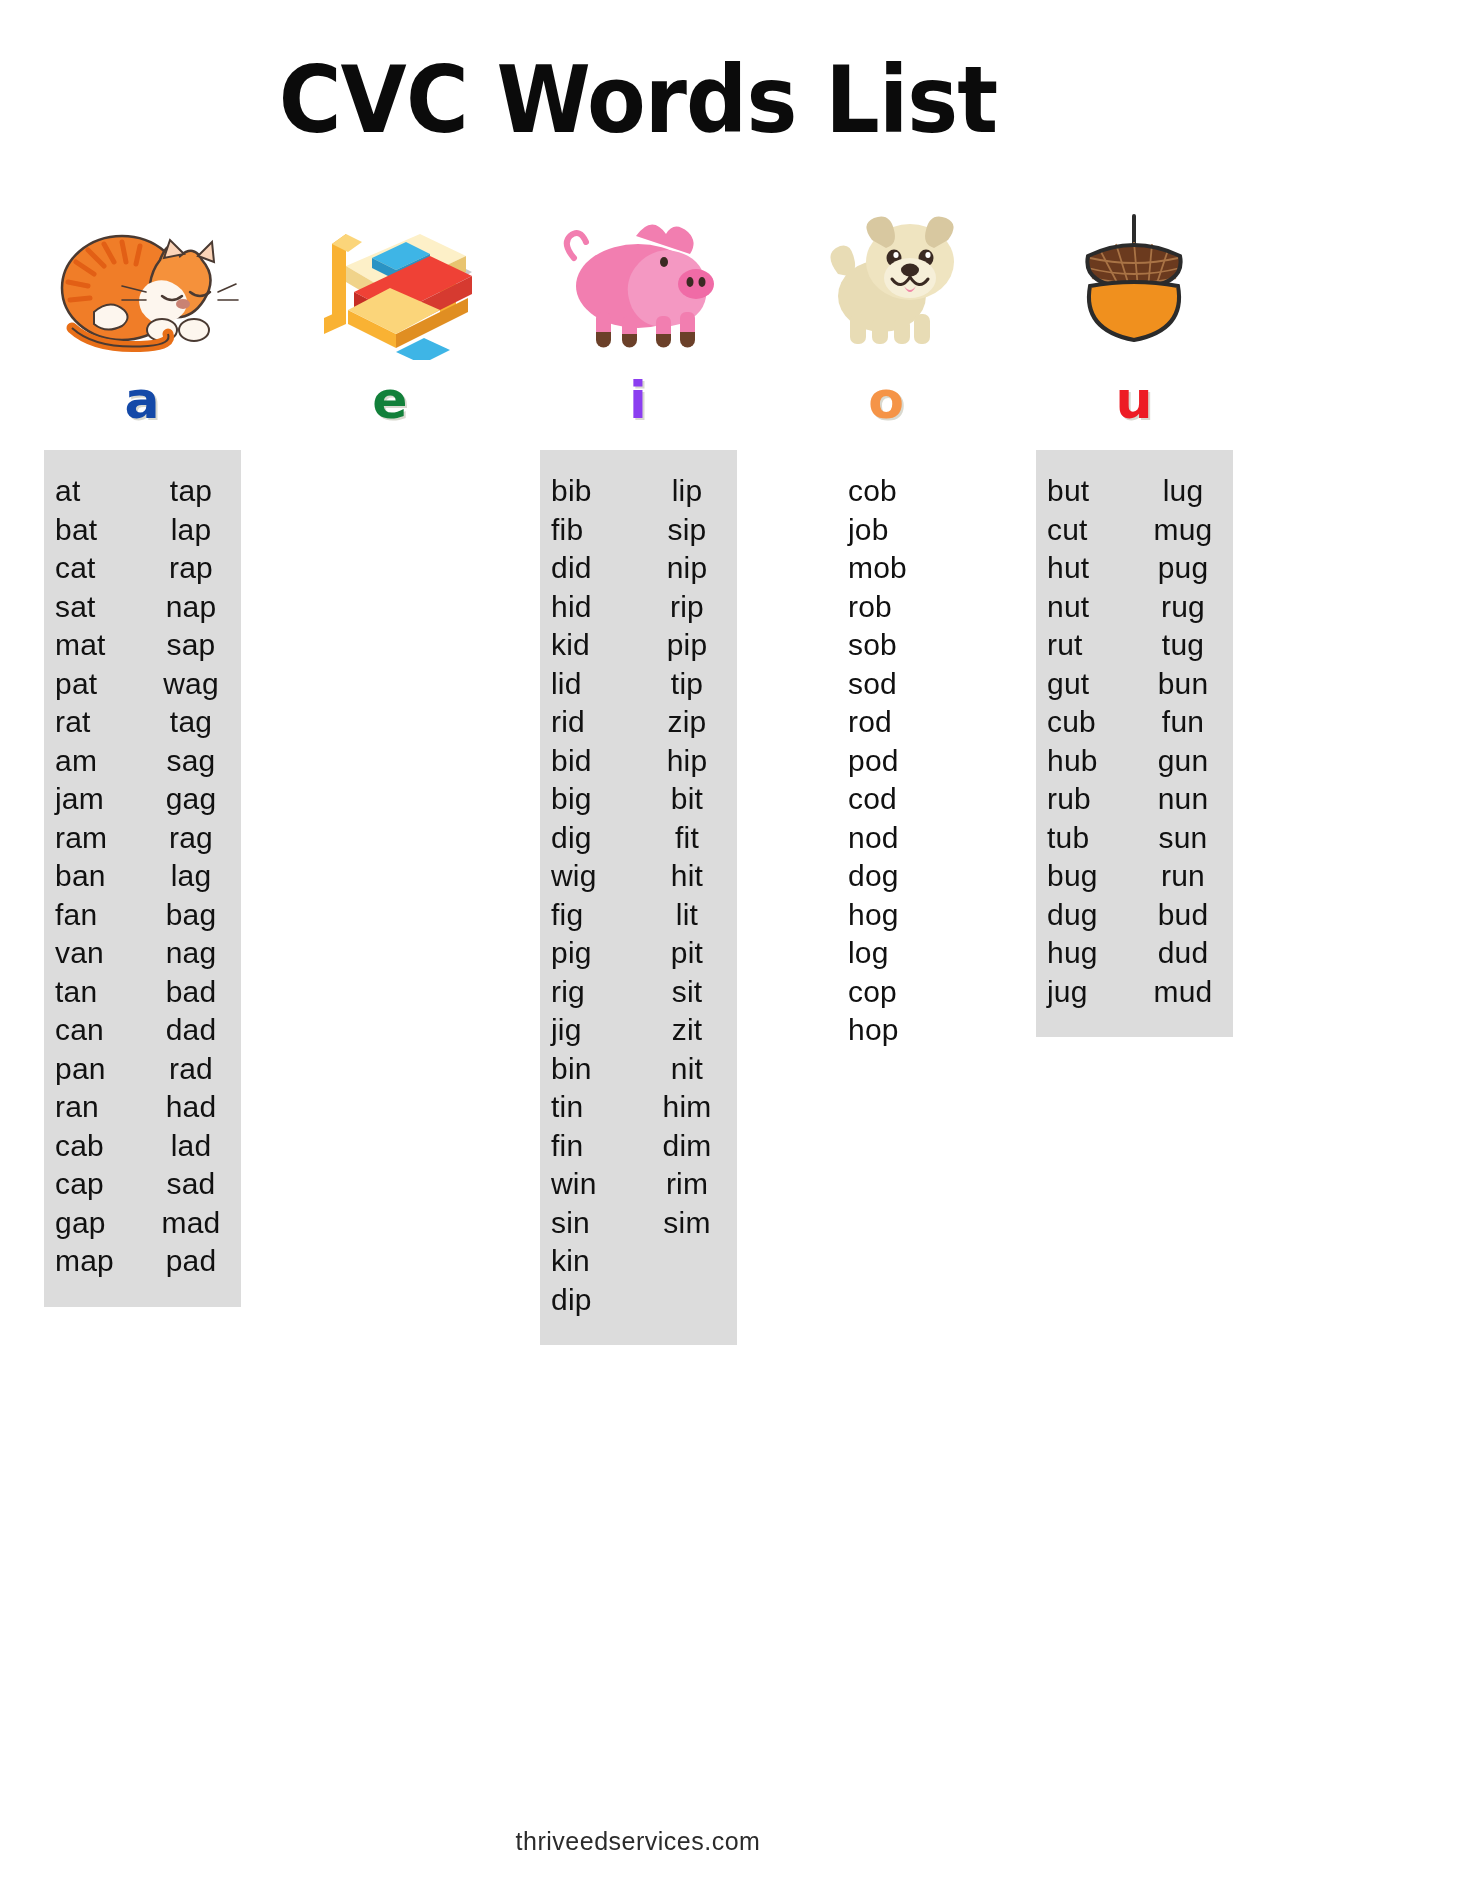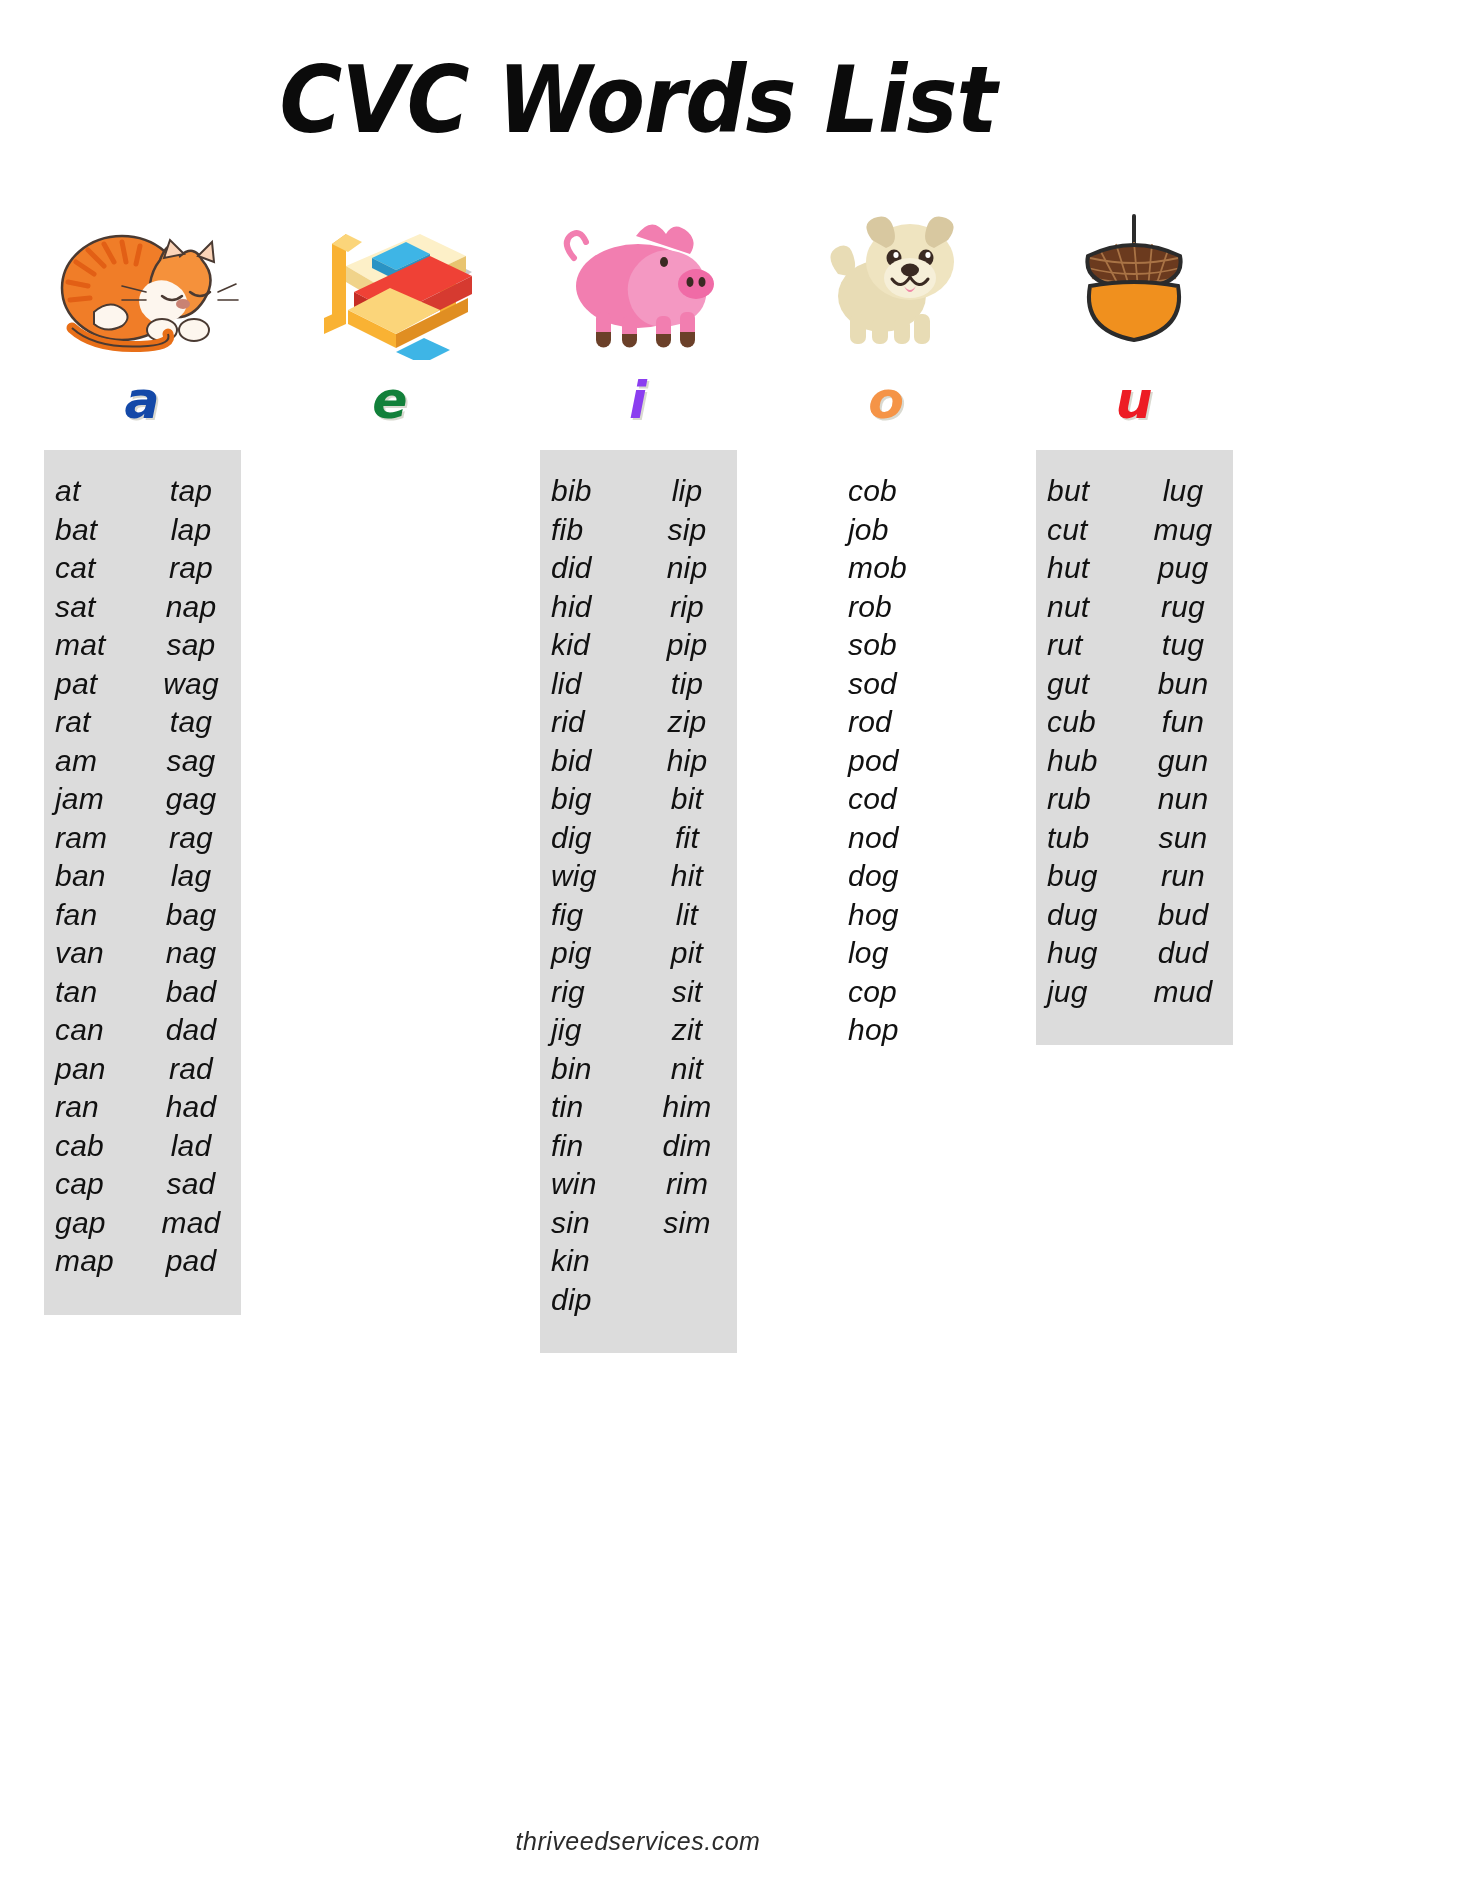--- a/index.html
+++ b/index.html
@@ -4,21 +4,21 @@
 <title>CVC Words List</title>
 <style>
   html,body{margin:0;padding:0;}
   body{
     width:1467px;height:1900px;
     background:#ffffff;
     font-family:"Liberation Sans", sans-serif;
     overflow:hidden;
     position:relative;
   }
-  .page{width:1276px;height:1900px;position:relative;font-style:italic;}
+  .page{width:1276px;height:1900px;position:relative;}
 
   .title{
     text-align:center;
     font-family:"DejaVu Sans", sans-serif;
     font-weight:bold;
     font-size:92px;
     letter-spacing:-1px;
     color:#0b0b0b;
     margin:0;
     padding-top:55px;
@@ -58,21 +58,21 @@
     margin-bottom:22px;
     height:56px;
     display:flex;
     align-items:center;
     justify-content:center;
     text-shadow:2px 2px 0 rgba(170,170,150,.45);
   }
 
   .wordbox{
     width:197px;
-    padding:22px 0 34px 0;
+    padding:22px 0 26px 0;
     display:flex;
     justify-content:center;
     gap:22px;
     box-sizing:border-box;
   }
   .wordbox.shaded{background:#dcdcdc;}
   .subcol{
     display:flex;
     flex-direction:column;
     width:76px;

